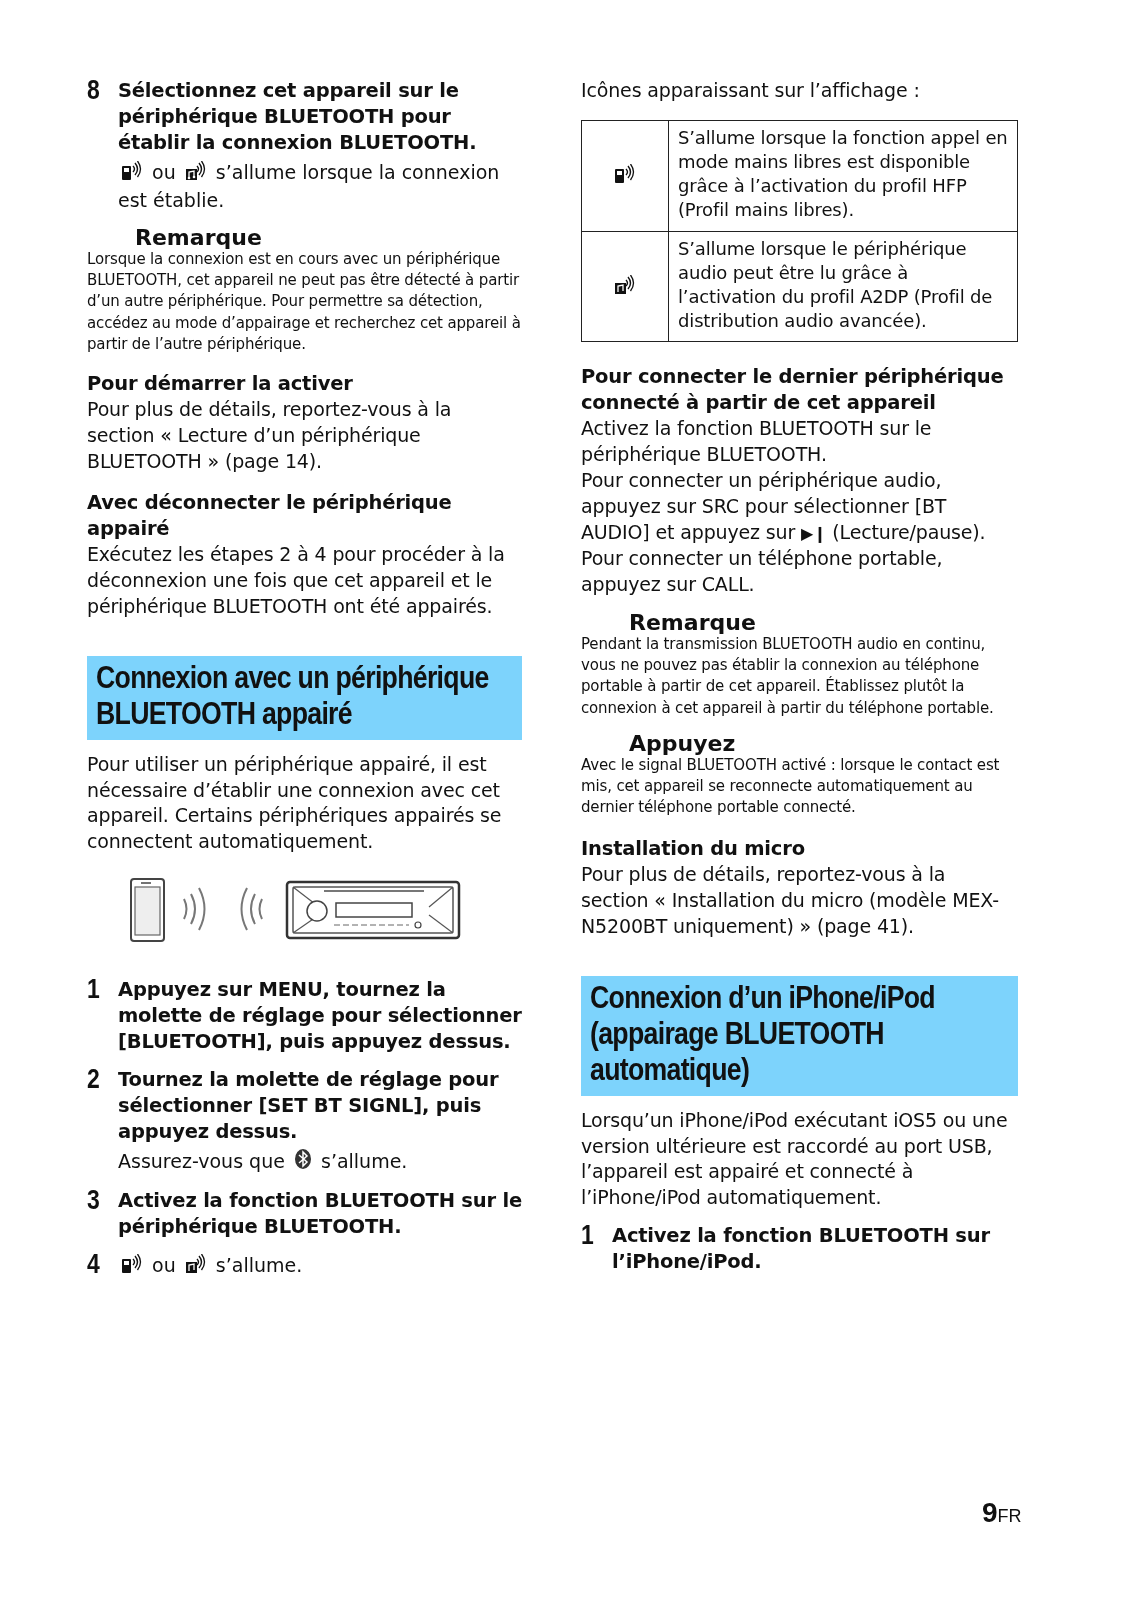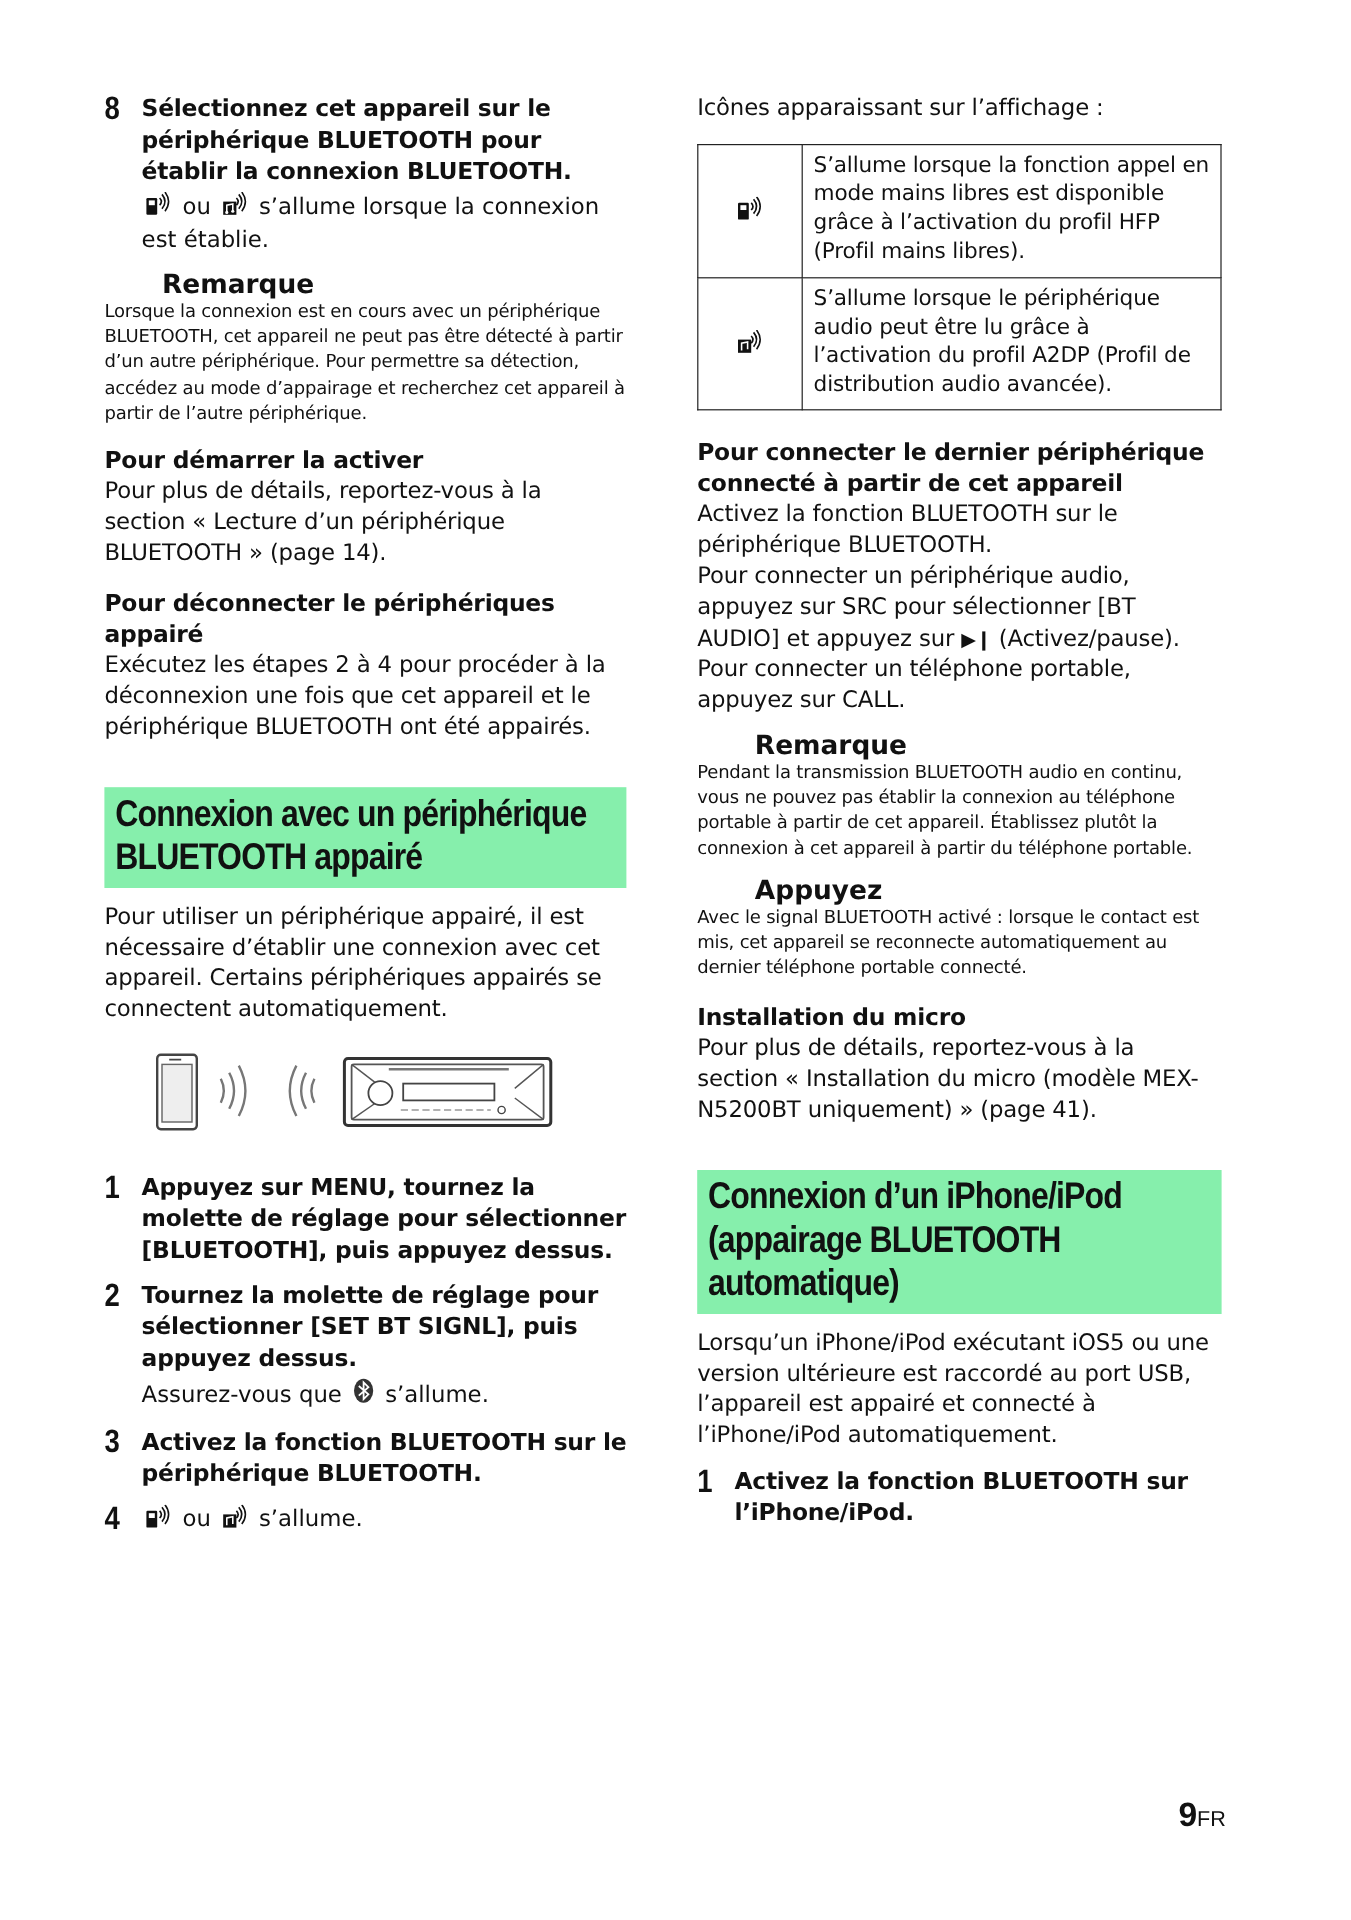--- a/index.html
+++ b/index.html
@@ -20,21 +20,21 @@
   .step-text { font-weight: bold; font-size: 19.5px; line-height: 26px; letter-spacing: -0.2px; }
   .step-sub { font-size: 19px; line-height: 26px; margin-top: 3px; }
 
   .note-title { font-weight: bold; font-size: 22px; line-height: 22px; margin-top: 14px; margin-left: 48px; }
   .note-body { font-size: 15px; line-height: 21.2px; letter-spacing: -0.15px; }
 
   .subhead { font-weight: bold; font-size: 19.5px; line-height: 26px; margin-top: 16px; letter-spacing: -0.2px; }
   .body-text { font-size: 19px; line-height: 25.8px; letter-spacing: -0.15px; }
 
   .section-banner {
-    background: #86efac; padding: 4px 9px 8px 9px; margin-top: 36px;
+    background: #7dd3fc; padding: 4px 9px 8px 9px; margin-top: 36px;
     font-family: "Liberation Sans", sans-serif; font-weight: bold;
     font-size: 31px; line-height: 36px; letter-spacing: -0.8px;
   }
   .section-banner span { display: inline-block; transform: scaleX(0.86); transform-origin: left; white-space: nowrap; }
 
   .ico { display: inline-block; vertical-align: -2px; margin: 0 3px; }
 
   table.icons { border-collapse: collapse; width: 437px; margin-top: 16px; }
   table.icons td { border: 1.5px solid #222; vertical-align: top; }
   table.icons td.ic { width: 84px; text-align: center; vertical-align: middle; }
@@ -81,21 +81,21 @@
       <span>s’allume lorsque la connexion est établie.</span>
     </div>
   </div>
 
   <div class="note-title">Remarque</div>
   <div class="note-body">Lorsque la connexion est en cours avec un périphérique BLUETOOTH, cet appareil ne peut pas être détecté à partir d’un autre périphérique. Pour permettre sa détection, accédez au mode d’appairage et recherchez cet appareil à partir de l’autre périphérique.</div>
 
   <div class="subhead">Pour démarrer la activer</div>
   <div class="body-text">Pour plus de détails, reportez-vous à la section « Lecture d’un périphérique BLUETOOTH » (page 14).</div>
 
-  <div class="subhead">Pour déconnecter le périphériques appairé</div>
+  <div class="subhead">Avec déconnecter le périphérique appairé</div>
   <div class="body-text">Exécutez les étapes 2 à 4 pour procéder à la déconnexion une fois que cet appareil et le périphérique BLUETOOTH ont été appairés.</div>
 
   <div class="section-banner">
     <span>Connexion avec un périphérique</span><br>
     <span>BLUETOOTH appairé</span>
   </div>
   <div class="body-text" style="margin-top:12px">Pour utiliser un périphérique appairé, il est nécessaire d’établir une connexion avec cet appareil. Certains périphériques appairés se connectent automatiquement.</div>
 
   <div class="illus">
     <svg width="380" height="80" viewBox="0 0 380 80">
@@ -212,21 +212,21 @@
     </tr>
   </tbody>
     </table>
 
   <div class="subhead" style="margin-top:22px">Pour connecter le dernier périphérique connecté à partir de cet appareil</div>
   <div class="body-text">
     <div>Activez la fonction BLUETOOTH sur le périphérique BLUETOOTH.</div>
     <div>
       <span>Pour connecter un périphérique audio, appuyez sur SRC pour sélectionner [BT AUDIO] et appuyez sur</span>
       <span style="font-size:16px">▶❙</span>
-      <span>(Activez/pause).</span>
+      <span>(Lecture/pause).</span>
     </div>
     <div>Pour connecter un téléphone portable, appuyez sur CALL.</div>
   </div>
 
   <div class="note-title">Remarque</div>
   <div class="note-body">Pendant la transmission BLUETOOTH audio en continu, vous ne pouvez pas établir la connexion au téléphone portable à partir de cet appareil. Établissez plutôt la connexion à cet appareil à partir du téléphone portable.</div>
 
   <div class="note-title">Appuyez</div>
   <div class="note-body">Avec le signal BLUETOOTH activé : lorsque le contact est mis, cet appareil se reconnecte automatiquement au dernier téléphone portable connecté.</div>
 

